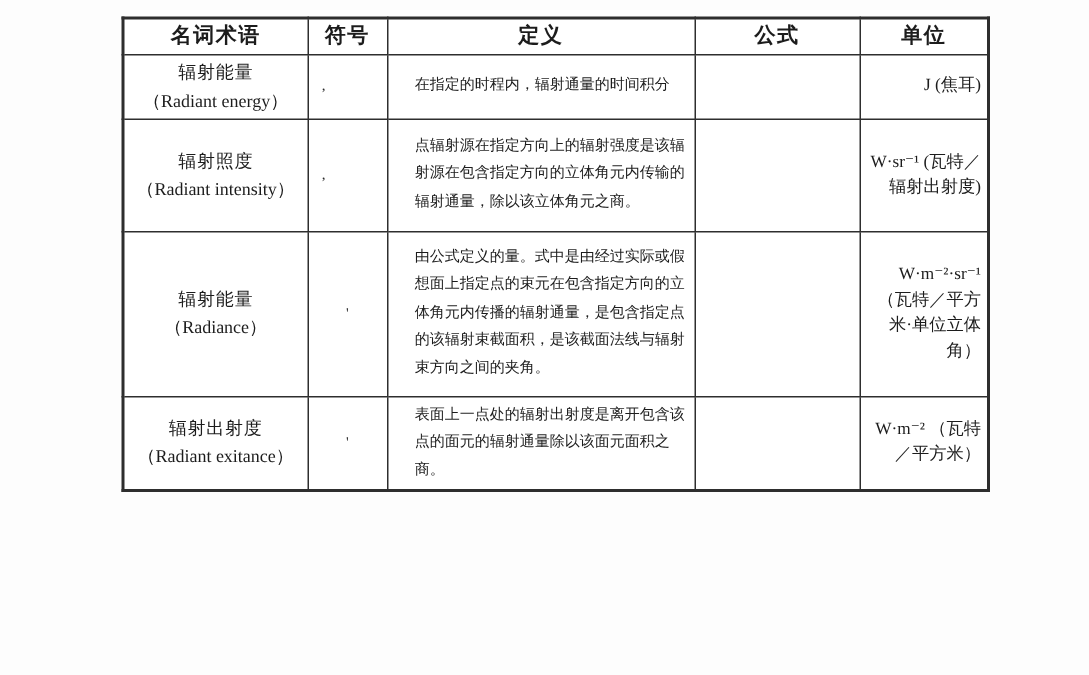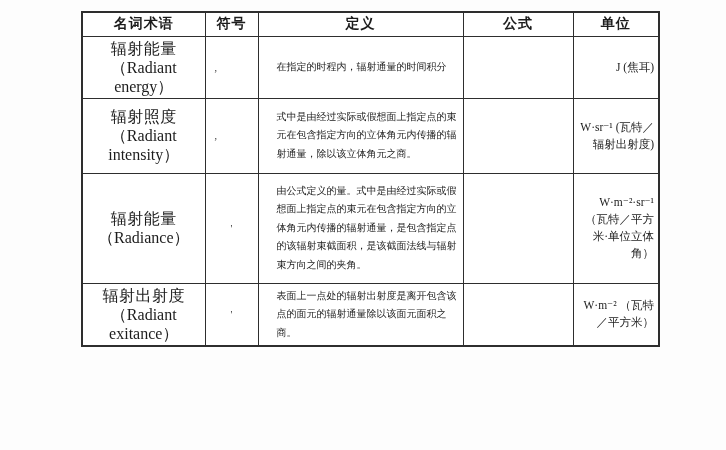--- a/index.html
+++ b/index.html
@@ -41,21 +41,21 @@
   }
   tr.h1 { height: 42px;  }
   tr.h2 { height: 55px;  }
   tr.h3 { height: 75px;  }
   tr.h4 { height: 110px; }
   tr.h5 { height: 65px;  }
   tr.h6 { height: 60px;  }
 
   td.term {
     text-align: center;
-    font-size: 16px;
+    font-size: 12px;
     line-height: 19px;
     padding: 2px 3px;
   }
   td.term .zh { letter-spacing: 0.5px; }
   td.term .en { font-family: "Liberation Serif", serif; }
 
   td.sym {
     text-align: center;
     font-size: 10px;
     color: #2a2a2a;
@@ -111,21 +111,21 @@
         <td class="def">在指定的时程内，辐射通量的时间积分</td>
         <td class="formula"></td>
         <td class="unit">J (焦耳)</td>
       </tr>
       <tr class="h3">
         <td class="term">
           <div class="zh">辐射照度</div>
           <div class="en">（Radiant intensity）</div>
         </td>
         <td class="sym left">,</td>
-        <td class="def">式中是由经过实际或假想面上指定点的束元在包含指定方向的立体角元内传播的辐射通量，除以该立体角元之商。</td>
+        <td class="def">点辐射源在指定方向上的辐射强度是该辐射源在包含指定方向的立体角元内传输的辐射通量，除以该立体角元之商。</td>
         <td class="formula"></td>
         <td class="unit">W·sr⁻¹ (瓦特／辐射出射度)</td>
       </tr>
       <tr class="h4">
         <td class="term">
           <div class="zh">辐射能量</div>
           <div class="en">（Radiance）</div>
         </td>
         <td class="sym">'</td>
         <td class="def">由公式定义的量。式中是由经过实际或假想面上指定点的束元在包含指定方向的立体角元内传播的辐射通量，是包含指定点的该辐射束截面积，是该截面法线与辐射束方向之间的夹角。</td>

